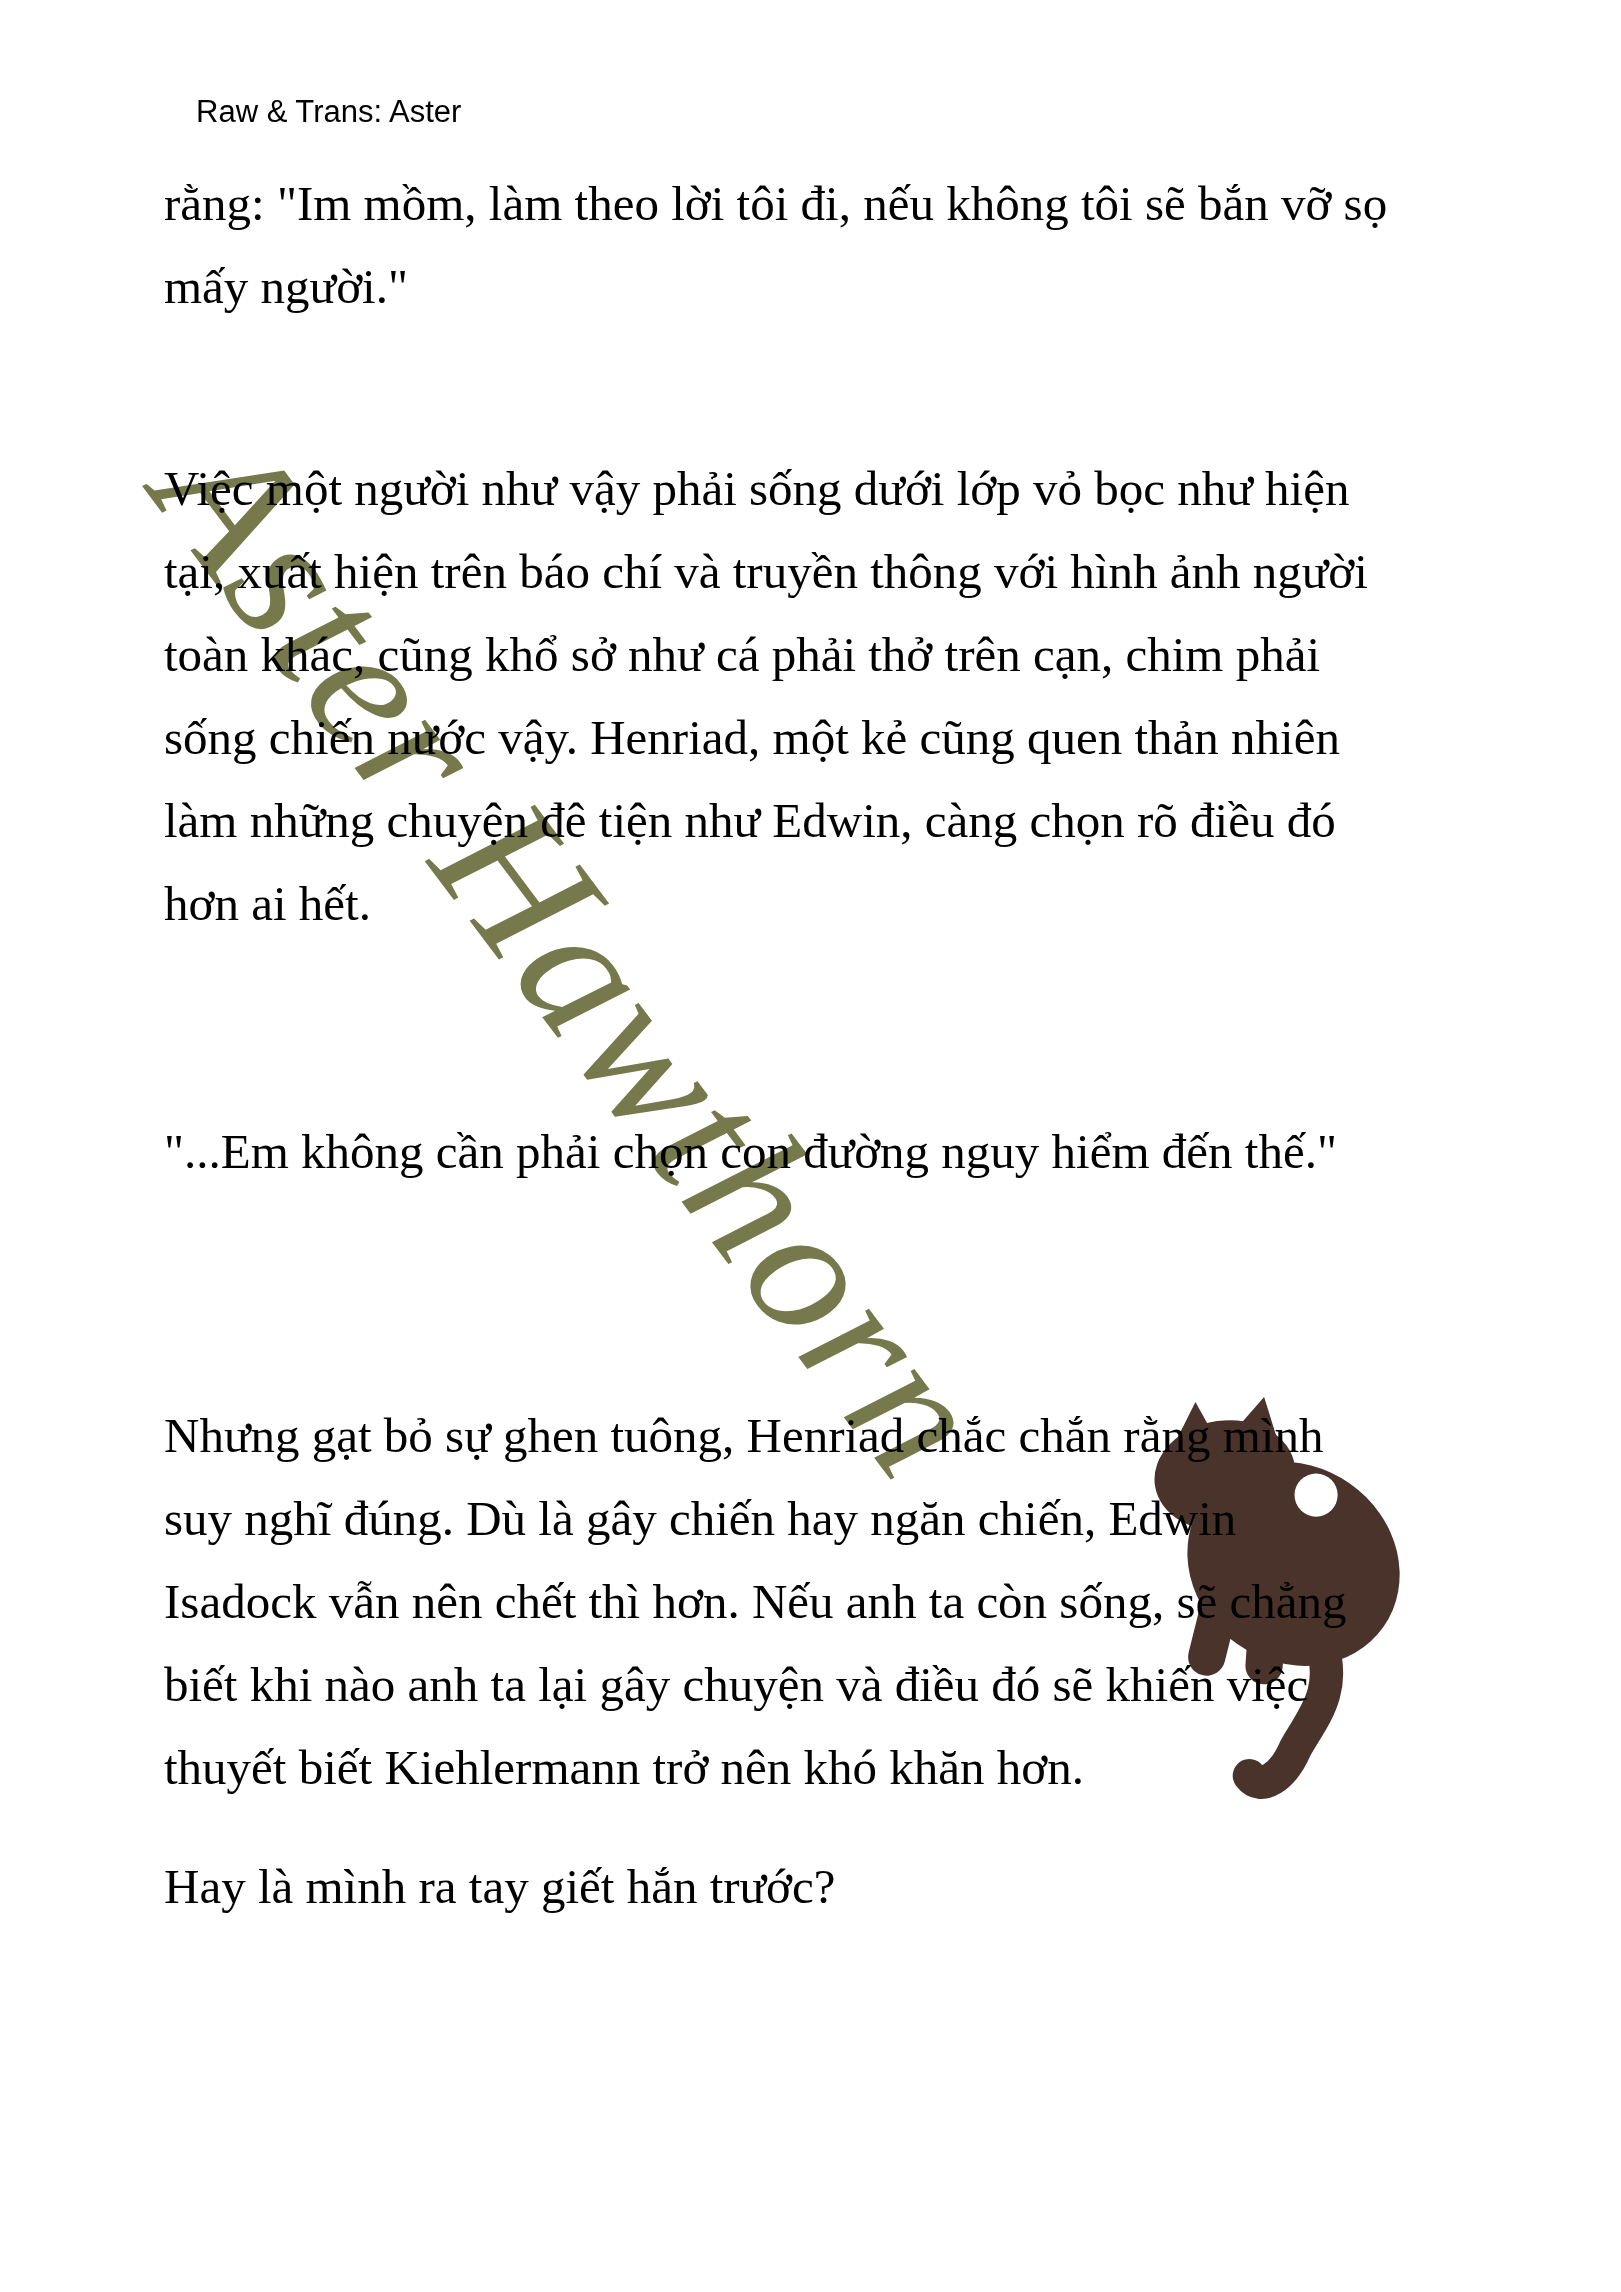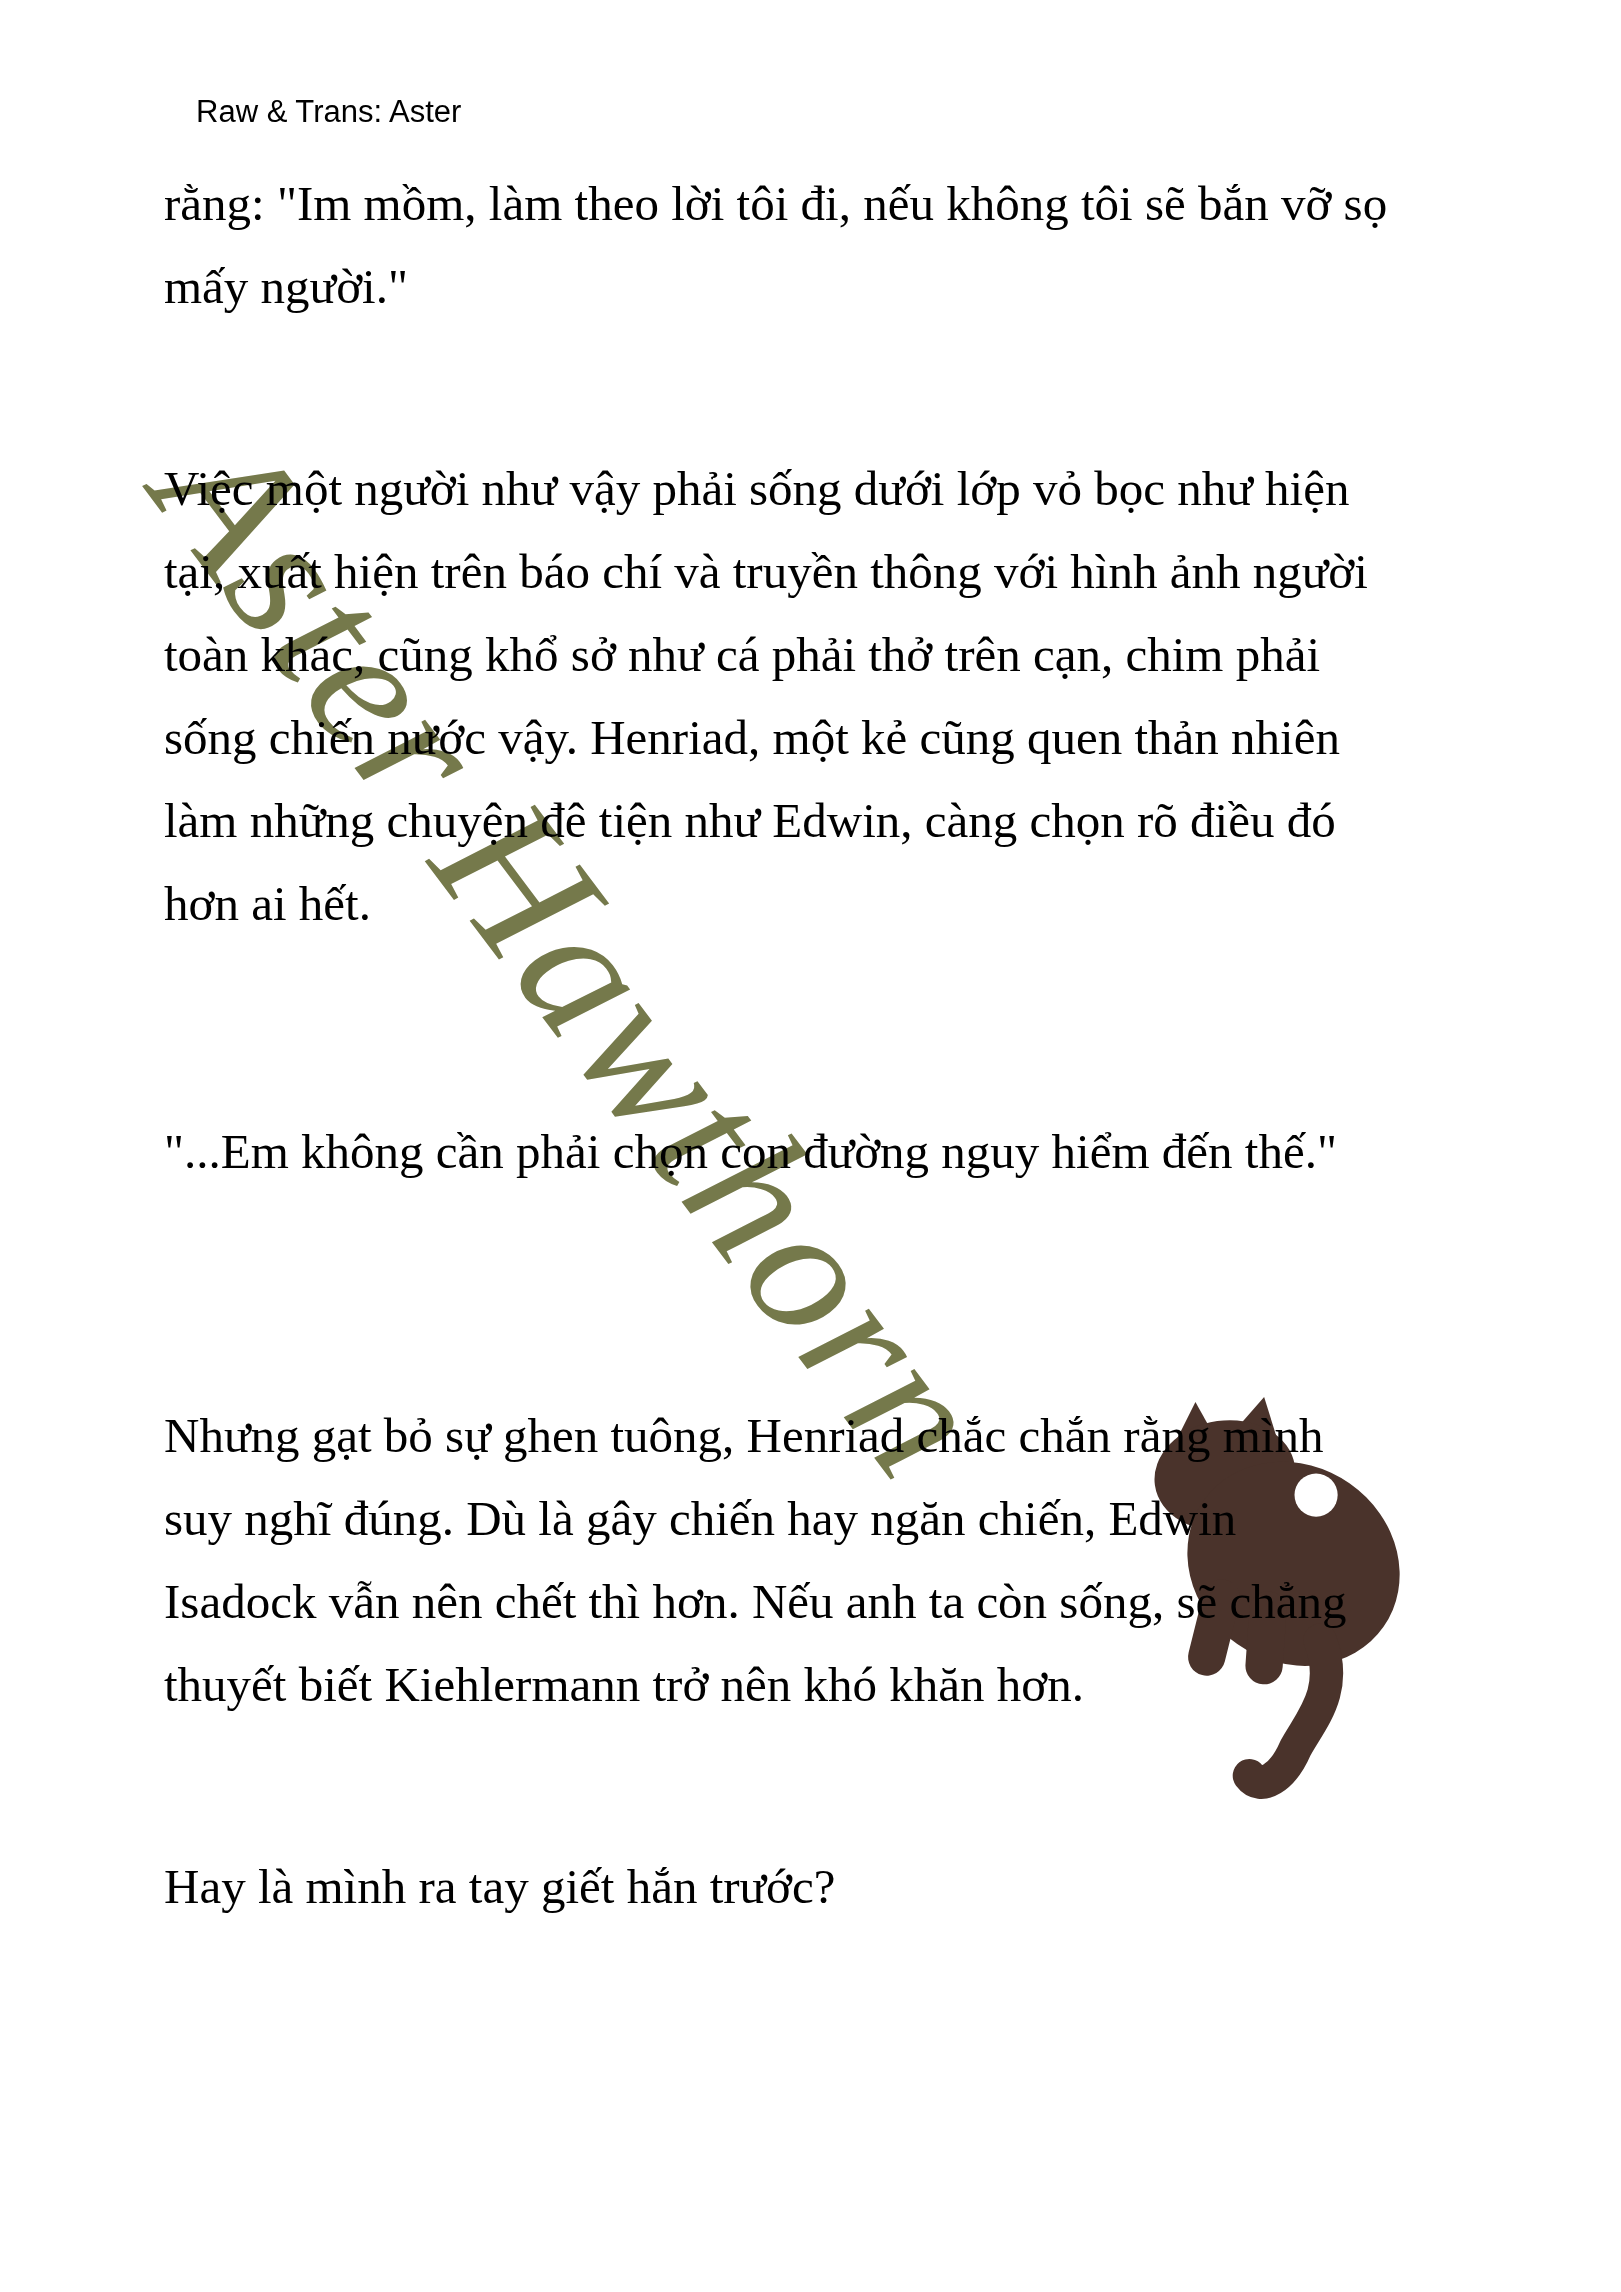--- a/index.html
+++ b/index.html
@@ -98,20 +98,21 @@
       <div class="line">làm những chuyện đê tiện như Edwin, càng chọn rõ điều đó</div>
       <div class="line">hơn ai hết.</div>
     </div>
   <div class="paragraph p3">
       <div class="line">"...Em không cần phải chọn con đường nguy hiểm đến thế."</div>
     </div>
   <div class="paragraph p4">
       <div class="line">Nhưng gạt bỏ sự ghen tuông, Henriad chắc chắn rằng mình</div>
       <div class="line">suy nghĩ đúng. Dù là gây chiến hay ngăn chiến, Edwin</div>
       <div class="line">Isadock vẫn nên chết thì hơn. Nếu anh ta còn sống, sẽ chẳng</div>
+      <div class="line">biết khi nào anh ta lại gây chuyện và điều đó sẽ khiến việc</div>
       <div class="line">thuyết biết Kiehlermann trở nên khó khăn hơn.</div>
     </div>
   <div class="paragraph p5">
       <div class="line">Hay là mình ra tay giết hắn trước?</div>
     </div>
 
 </div>
 
 
 </body></html>

